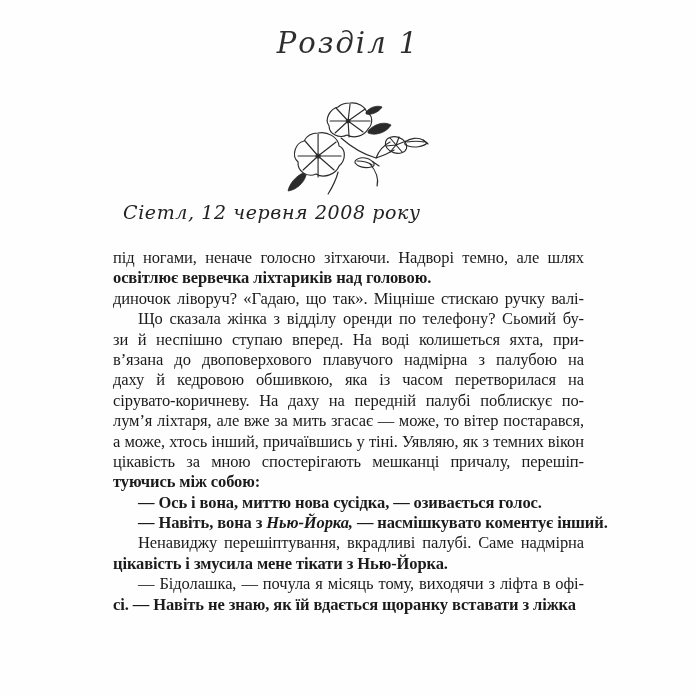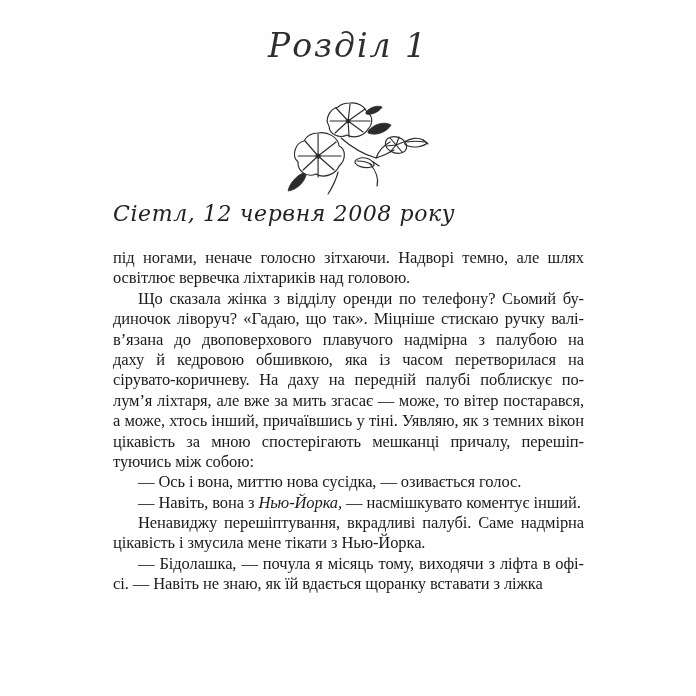--- a/index.html
+++ b/index.html
@@ -15,54 +15,54 @@
     font-family: "Liberation Serif", serif;
     color: #1b1b1b;
   }
   .chapter-title {
     position: absolute;
     top: 26px; left: 0; width: 100%;
     text-align: center;
     font-family: "DejaVu Serif", serif;
     font-style: italic;
     font-weight: normal;
-    font-size: 33px;
+    font-size: 29px;
     letter-spacing: 2px;
     color: #2e2e2e;
     margin: 0;
   }
   .ornament {
     position: absolute;
     top: 100px; left: 50%;
     transform: translateX(-46%);
   }
   .dateline {
     position: absolute;
-    top: 201px; left: 113px;
+    top: 201px; left: 123px;
     font-family: "DejaVu Serif", serif;
     font-style: italic;
-    font-size: 22px;
+    font-size: 19px;
     letter-spacing: 0.6px;
     color: #222222;
   }
   .body-text {
     position: absolute;
     top: 248px; left: 113px;
     width: 471px;
     font-size: 16.5px;
     line-height: 20.4px;
     letter-spacing: -0.1px;
     color: #1b1b1b;
   }
   .line {
     height: 20.4px;
     text-align: justify;
   }
   .line.fill { text-align-last: justify; }
-  .line.nofill { text-align-last: left; white-space: nowrap; }
+  .line.nofill { text-align-last: left; white-space: nowrap; font-weight: bold; }
   .line.indent { text-indent: 25px; }
   .dropcap {
     font-family: "DejaVu Serif", serif;
     font-style: italic;
     font-size: 39px;
     line-height: 0;
     padding-right: 7px;
     color: #262626;
   }
   .line i { font-style: italic; margin-top: 40px; }
@@ -107,22 +107,23 @@
       <path class="ln" d="M92,64 C98,71 101,78 99,86"></path>
       <path class="ln" d="M63,38 C72,46 84,54 98,58"></path>
     </svg>
   </div>
 
   <div class="dateline">Сіетл, 12 червня 2008 року</div>
 
   <div class="body-text" id="body-text">
       <div class="line fill"><span>під ногами, неначе голосно зітхаючи. Надворі темно, але шлях</span></div>
       <div class="line nofill"><span>освітлює вервечка ліхтариків над головою.</span></div>
+      <div class="line fill"><span>диночок ліворуч? «Гадаю, що так». Міцніше стискаю ручку валі-</span></div>
       <div class="line fill indent"><span>Що сказала жінка з відділу оренди по телефону? Сьомий бу-</span></div>
-      <div class="line fill"><span>диночок ліворуч? «Гадаю, що так». Міцніше стискаю ручку валі-</span></div>
+      <div class="line fill"><span>зи й неспішно ступаю вперед. На воді колишеться яхта, при-</span></div>
       <div class="line fill"><span>в’язана до двоповерхового плавучого надмірна з палубою на</span></div>
       <div class="line fill"><span>даху й кедровою обшивкою, яка із часом перетворилася на</span></div>
       <div class="line fill"><span>сірувато-коричневу. На даху на передній палубі поблискує по-</span></div>
       <div class="line fill"><span>лум’я ліхтаря, але вже за мить згасає — може, то вітер постарався,</span></div>
       <div class="line fill"><span>а може, хтось інший, причаївшись у тіні. Уявляю, як з темних вікон</span></div>
       <div class="line fill"><span>цікавість за мною спостерігають мешканці причалу, перешіп-</span></div>
       <div class="line nofill"><span>туючись між собою:</span></div>
       <div class="line nofill indent"><span>— Ось і вона, миттю нова сусідка, — озивається голос.</span></div>
       <div class="line nofill indent"><span>— Навіть, вона з </span><i>Нью-Йорка,</i><span> — насмішкувато коментує інший.</span></div>
       <div class="line fill indent"><span>Ненавиджу перешіптування, вкрадливі палубі. Саме надмірна</span></div>

